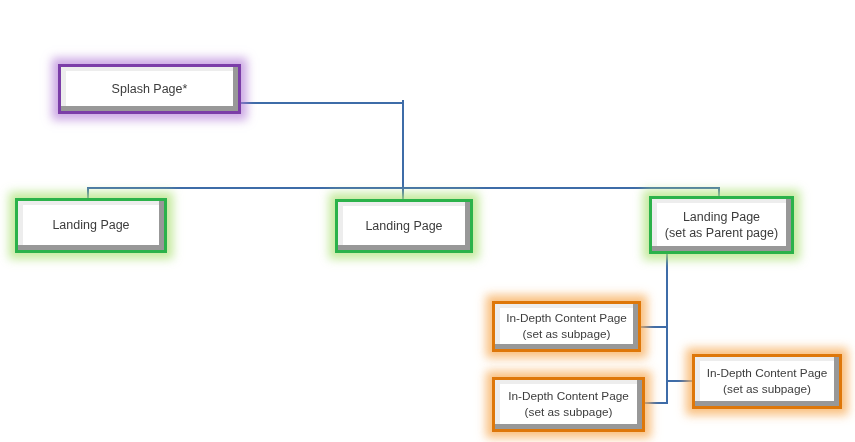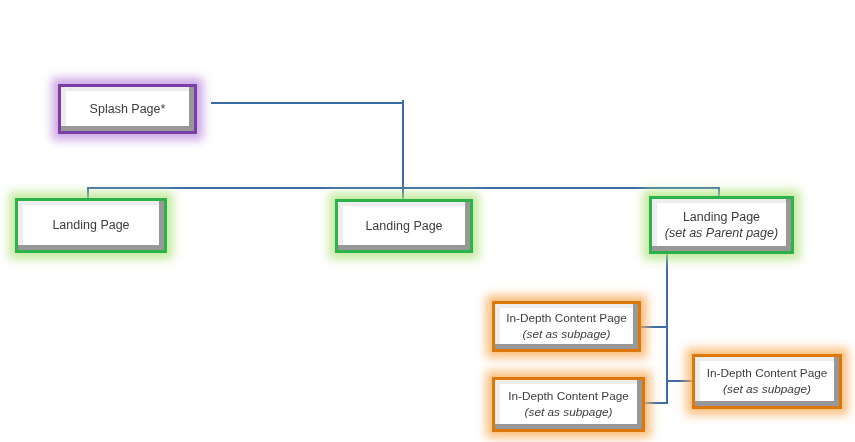--- a/index.html
+++ b/index.html
@@ -12,42 +12,42 @@
     position:absolute;box-sizing:border-box;
     border:3px solid var(--c);
     background:#fff;
     box-shadow:
       0 0 9px 6px var(--glow),
       inset -5px -5px 0 0 #989898,
       inset 5px 4px 0 0 #ededed;
     display:flex;flex-direction:column;align-items:center;justify-content:center;
     text-align:center;color:#3c3c3c;line-height:1.3;
   }
-  .node .line2{display:block;font-style:italic;}
+  .node .line2{display:block;}
   .n-homepage{font-size:13px;}
   .n-splash,.n-landing{font-size:12.5px;}
   .n-indepth{font-size:11.8px;}
 </style>
 </head>
 <body>
 
 <div class="canvas">
 
   <div class="connector" style="left:402px;top:100px;width:2px;height:99px;"></div>
   <div class="connector" style="left:211px;top:102px;width:193px;height:2px;"></div>
   <div class="connector" style="left:87px;top:187px;width:633px;height:2px;"></div>
   <div class="connector" style="left:87px;top:187px;width:2px;height:11px;"></div>
   <div class="connector" style="left:718px;top:187px;width:2px;height:9px;"></div>
   <div class="connector" style="left:666px;top:252px;width:2px;height:152px;"></div>
   <div class="connector" style="left:639px;top:326px;width:28px;height:2px;"></div>
   <div class="connector" style="left:666px;top:380px;width:28px;height:2px;"></div>
   <div class="connector" style="left:643px;top:402px;width:24px;height:2px;"></div>
 
 
-  <div class="node n-splash" style="left:58px;top:84px;width:139px;height:50px;--c:#7B3DA8;--glow:rgba(176,122,214,0.65);">
+  <div class="node n-splash" style="left:58px;top:64px;width:183px;height:50px;--c:#7B3DA8;--glow:rgba(176,122,214,0.65);">
     <span>Splash Page*</span>
   </div>
 
   <div class="node n-landing" style="left:15px;top:198px;width:152px;height:55px;--c:#2BB24A;--glow:rgba(178,227,125,0.75);">
     <span>Landing Page</span>
   </div>
 
   <div class="node n-landing" style="left:335px;top:199px;width:138px;height:54px;--c:#2BB24A;--glow:rgba(178,227,125,0.75);">
     <span>Landing Page</span>
   </div>

